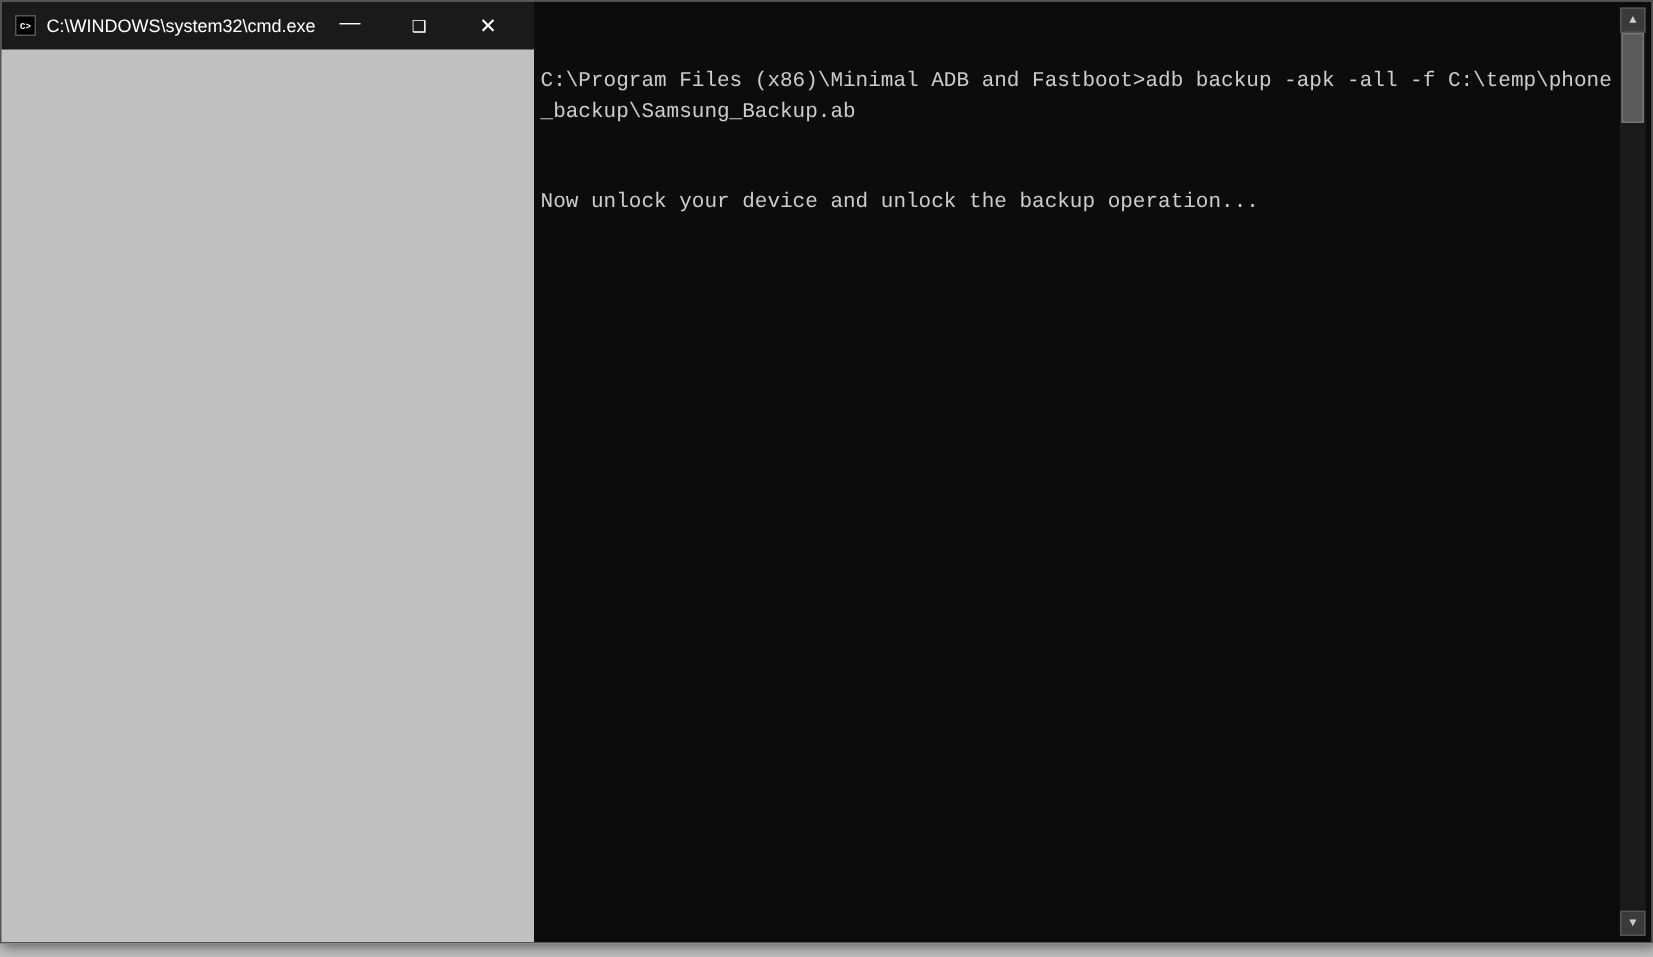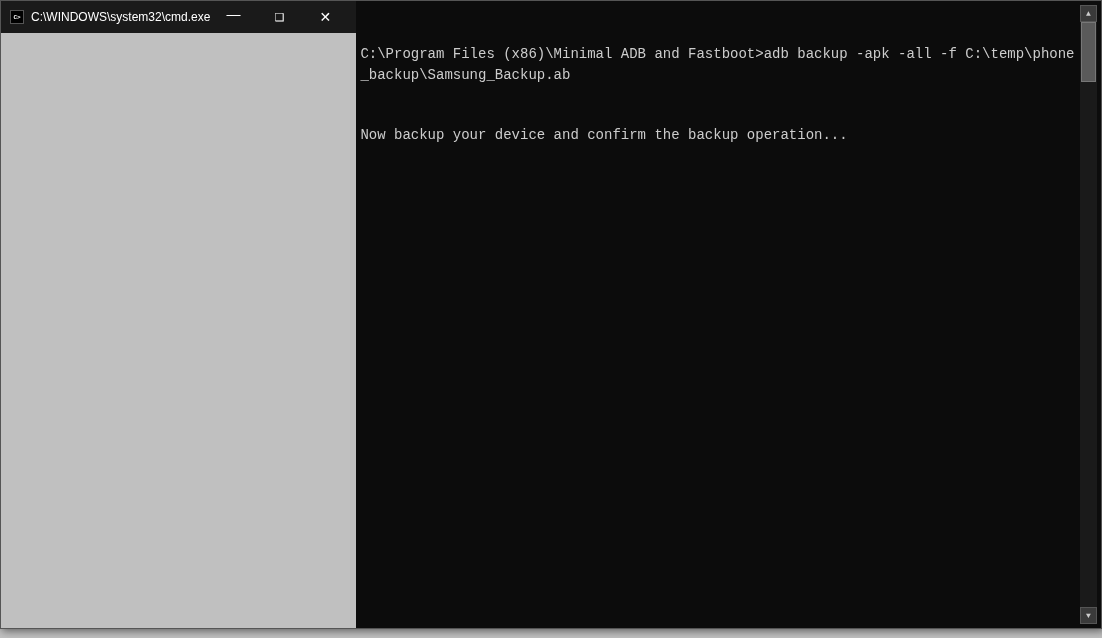--- a/index.html
+++ b/index.html
@@ -187,21 +187,21 @@
       </button>
       <button class="title-btn title-btn-close close">
         <span>✕</span>
       </button>
     </div>
   </div>
 
   <div class="terminal-body">
     <div class="terminal-content">
       <span class="terminal-line">C:\Program Files (x86)\Minimal ADB and Fastboot&gt;adb backup -apk -all -f C:\temp\phone_backup\Samsung_Backup.ab</span>
-      <span class="terminal-line">Now backup your device and confirm the backup operation...</span>
+      <span class="terminal-line">Now unlock your device and unlock the backup operation...</span>
       <span class="terminal-line">&nbsp;</span>
     </div>
     <div class="terminal-scrollbar">
       <div class="scrollbar-btn">▲</div>
       <div class="scrollbar-track">
         <div class="scrollbar-thumb"></div>
       </div>
       <div class="scrollbar-btn">▼</div>
     </div>
   </div>

